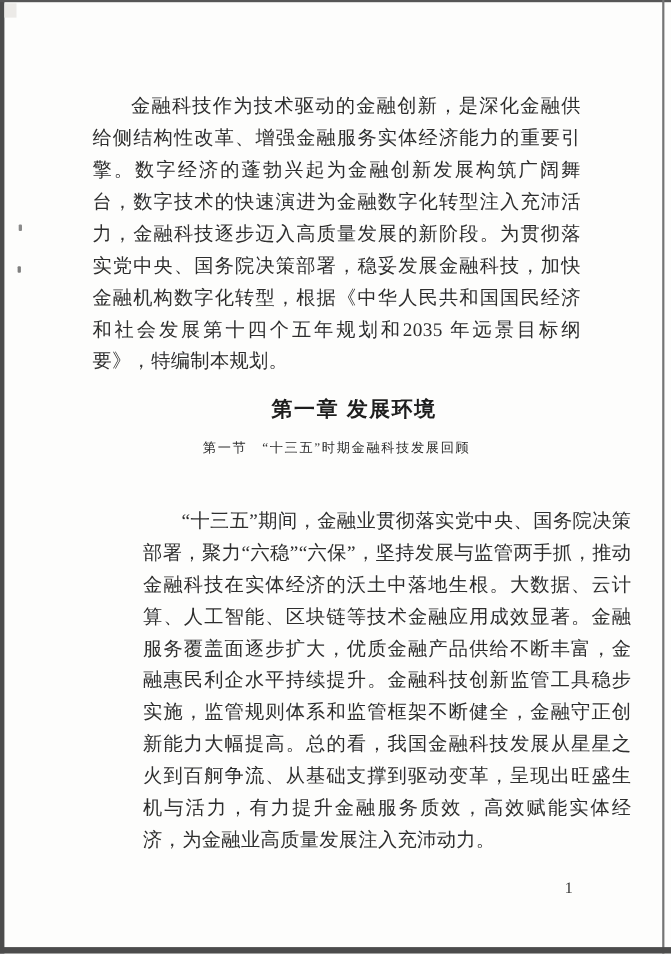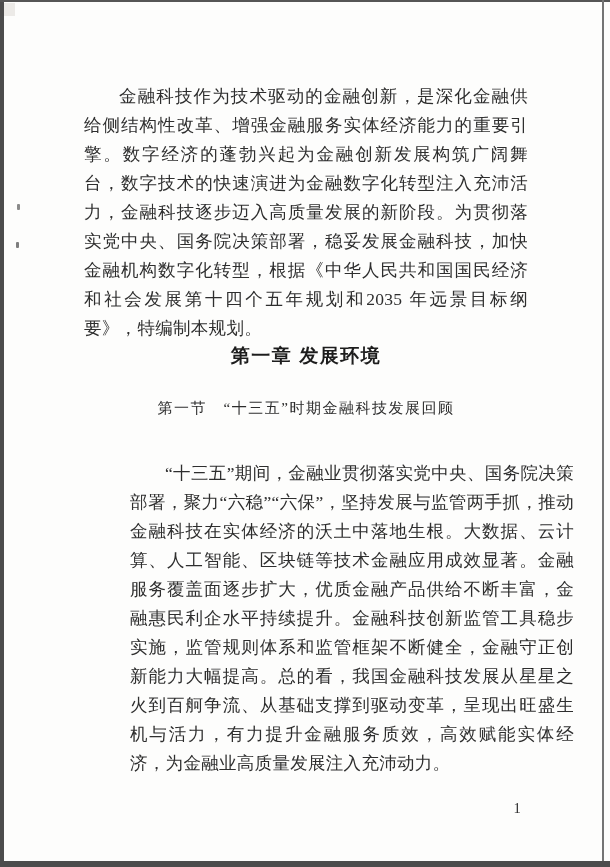--- a/index.html
+++ b/index.html
@@ -67,35 +67,35 @@
     color: #2e2e2e;
   }
   .para-1 { top: 82px; }
   .para-2 { top: 459px; margin-left: 46px; }
 
   
   .chapter-heading {
     position: absolute;
     left: 84px; top: 343px;
     width: 444px;
-    margin: 0;
+    margin: 16px;
     font-family: "Liberation Sans", sans-serif;
     font-size: 19px;
     font-weight: bold;
     letter-spacing: 1.5px;
     text-align: center;
     color: #1d1d1d;
   }
   .section-heading {
     position: absolute;
     left: 84px; top: 399px;
     width: 444px;
     margin: 0;
     font-family: "Liberation Serif", serif;
-    font-size: 15px;
+    font-size: 12px;
     font-weight: normal;
     letter-spacing: 1.5px;
     text-align: center;
     color: #2c2c2c;
   }
 
   .page-number {
     position: absolute;
     left: 503px; top: 800px;
     width: 28px;

